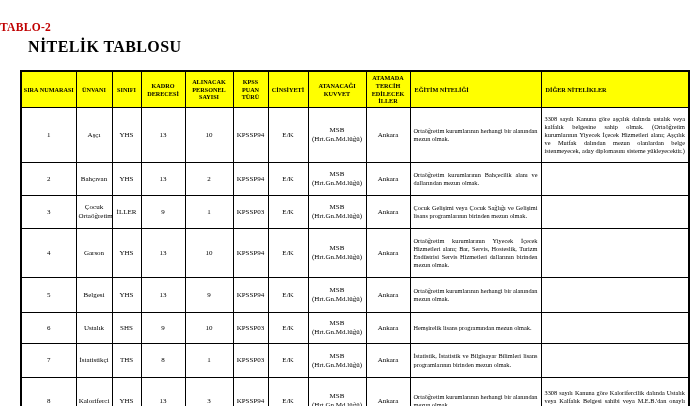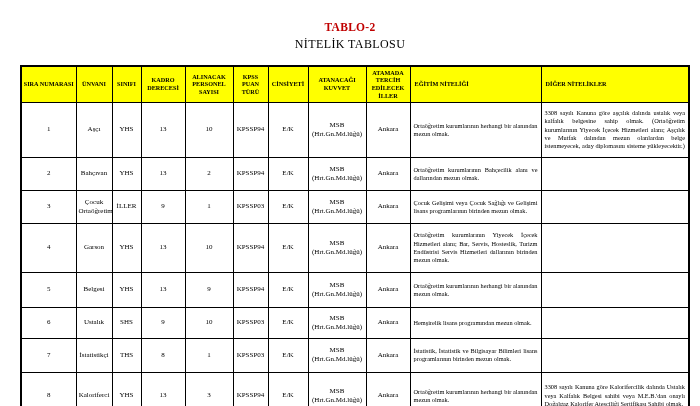--- a/index.html
+++ b/index.html
@@ -9,35 +9,35 @@
   }
   html,body{margin:0;padding:0;}
   body{
     width:700px;height:406px;
     background:#ffffff;
     font-family:"Liberation Serif", serif;
     color:#000;
     overflow:hidden;
   }
   .page-title{
-    text-align:center;
     padding-top:20px;
     line-height:1.35;
   }
   .title-main{
     color:var(--title-color);
     font-weight:bold;
     font-size:11.5px;
     letter-spacing:.3px;
   }
   .title-sub{
     color:#000;
-    font-weight:normal;
-    font-size:12px;
+    font-weight:bold;
+    font-size:16px;
     letter-spacing:.4px;
+    margin-left:28px;
   }
   table.nitelik{
     border-collapse:collapse;
     table-layout:fixed;
     width:668px;
     margin:13px 12px 0 20px;
     border:2px solid var(--border);
   }
   .nitelik th,.nitelik td{
     border:1px solid var(--border);

